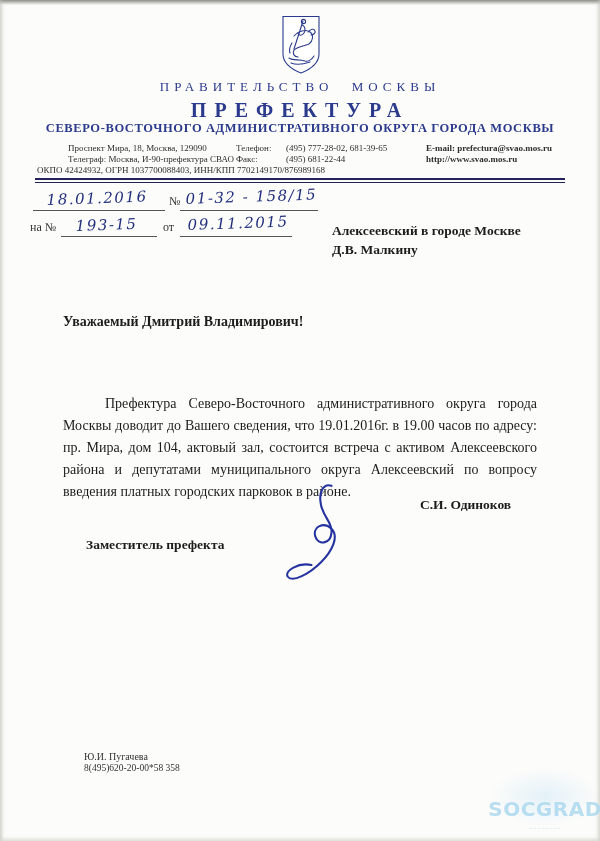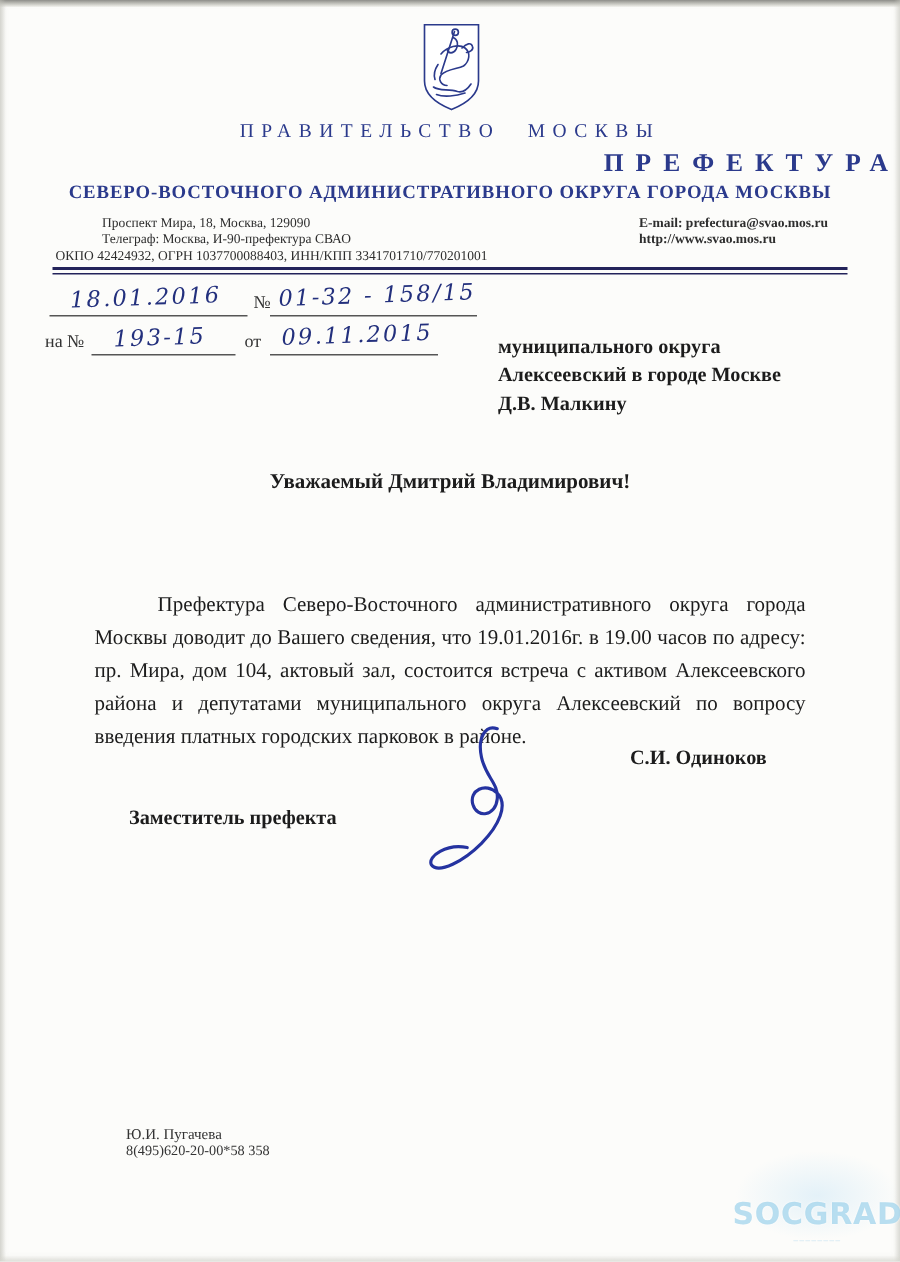--- a/index.html
+++ b/index.html
@@ -18,22 +18,22 @@
     background:linear-gradient(to left,#c8c8c0,rgba(255,255,255,0)); opacity:.5; }
   .edge-bottom { position:absolute; left:0; right:0; bottom:0; height:4px;
     background:linear-gradient(to top,#d8d8d0,rgba(255,255,255,0)); opacity:.6; }
 
   .abs { position:absolute; }
 
   
   .coat { left:280px; top:15px; width:42px; height:60px; }
   .gov-title { left:0; right:0; top:79px; text-align:center;
     font-size:13px; letter-spacing:5px; word-spacing:10px; color:#2b3a8c; }
-  .org-title { left:0; right:0; top:99px; text-align:right;
-    font-size:17px; font-weight:bold; letter-spacing:8px; color:#2b3a8c; }
+  .org-title { left:0; right:0; top:99px; text-align:center;
+    font-size:20px; font-weight:bold; letter-spacing:8px; color:#2b3a8c; }
   .org-subtitle { left:0; right:0; top:121px; text-align:center;
     font-size:12.5px; font-weight:bold; letter-spacing:0.6px; color:#2b3a8c; }
 
   .contact { font-size:9px; color:#2e2e2e; line-height:11px; white-space:nowrap; }
   .c1 { left:37px;  top:143px;margin-left:31px; }
   .c2 { left:236px; top:143px; }
   .c3 { left:426px; top:143px;font-weight:bold; }
   .c-label { display:inline-block; width:50px; }
   .c-reg { left:37px; top:165px; font-size:9px; color:#2e2e2e; white-space:nowrap; }
 
@@ -44,21 +44,21 @@
   .ref-label { font-size:12px; color:#333; }
   .hw { font-family:"DejaVu Serif", serif; font-style:italic; color:#23307d;
     font-size:15px; letter-spacing:1.5px; white-space:nowrap;
     transform:rotate(-2deg); transform-origin:left bottom; }
   .u-line { border-bottom:1px solid #555; height:1px; }
 
   
   .recipient { left:332px; top:221px; font-size:13.5px; font-weight:bold; line-height:19px; }
 
   
-  .salutation { left:63px; width:474px; top:314px; text-align:center;
+  .salutation { left:63px; width:474px; top:314px; 
     font-size:14px; font-weight:bold; }
   .body-par { left:63px; width:474px; top:346px; font-size:14px; line-height:22px;
     text-align:justify; text-indent:42px;margin-top:47px; }
 
   
   .sig-position { left:86px; top:497px; font-size:13.5px; font-weight:bold;margin-top:40px; }
   .sig-name { left:420px; top:497px; font-size:13.5px; font-weight:bold; }
   .sig-stroke { left:281px; top:482px; width:80px; height:105px; }
 
   
@@ -102,43 +102,50 @@
   </div>
 
   <div class="abs gov-title">ПРАВИТЕЛЬСТВО МОСКВЫ</div>
   <div class="abs org-title">ПРЕФЕКТУРА</div>
   <div class="abs org-subtitle">СЕВЕРО-ВОСТОЧНОГО АДМИНИСТРАТИВНОГО ОКРУГА ГОРОДА МОСКВЫ</div>
 
   <div class="abs contact c1">
     <div>Проспект Мира, 18, Москва, 129090</div>
     <div>Телеграф: Москва, И-90-префектура СВАО</div>
   </div>
+  <div class="abs contact c2">
+    <div>
+      <span class="c-label">Телефон:</span><span>(495) 777-28-02, 681-39-65</span>
+    </div>
+    <div>
+      <span class="c-label">Факс:</span><span>(495) 681-22-44</span>
+    </div>
+  </div>
   <div class="abs contact c3">
     <div>E-mail: prefectura@svao.mos.ru</div>
     <div>http://www.svao.mos.ru</div>
   </div>
-  <div class="abs c-reg">ОКПО 42424932, ОГРН 1037700088403, ИНН/КПП 3341701710/770201001</div>
+  <div class="abs c-reg">ОКПО 42424932, ОГРН 1037700088403, ИНН/КПП 7702149170/876989168</div>
 
   <div class="abs double-rule"></div>
 
   <div class="abs u-line" style="left:33px; top:209px; width:132px;"></div>
   <div class="abs hw" style="left:47px; top:191px;">18.01.2016</div>
   <div class="abs ref-label" style="left:169px; top:194px;">№</div>
   <div class="abs u-line" style="left:180px; top:209px; width:138px;"></div>
   <div class="abs hw" style="left:186px; top:190px;">01-32 - 158/15</div>
 
   <div class="abs ref-label" style="left:30px; top:220px;">на №</div>
   <div class="abs u-line" style="left:61px; top:235px; width:96px;"></div>
   <div class="abs hw" style="left:76px; top:217px;">193-15</div>
   <div class="abs ref-label" style="left:163px; top:220px;">от</div>
   <div class="abs u-line" style="left:180px; top:235px; width:112px;"></div>
   <div class="abs hw" style="left:188px; top:216px;">09.11.2015</div>
 
   <div class="abs recipient">
-    <div>муниципального округа</div>
     <div>Алексеевский в городе Москве</div>
     <div>Д.В. Малкину</div>
   </div>
 
   <div class="abs salutation">Уважаемый Дмитрий Владимирович!</div>
   <div class="abs body-par">Префектура Северо-Восточного административного округа города Москвы доводит до Вашего сведения, что 19.01.2016г. в 19.00 часов по адресу: пр. Мира, дом 104, актовый зал, состоится встреча с активом Алексеевского района и депутатами муниципального округа Алексеевский по вопросу введения платных городских парковок  в районе.</div>
 
   <div class="abs sig-position">Заместитель префекта</div>
   <div class="abs sig-name">С.И. Одиноков</div>
   <div class="abs sig-stroke">

